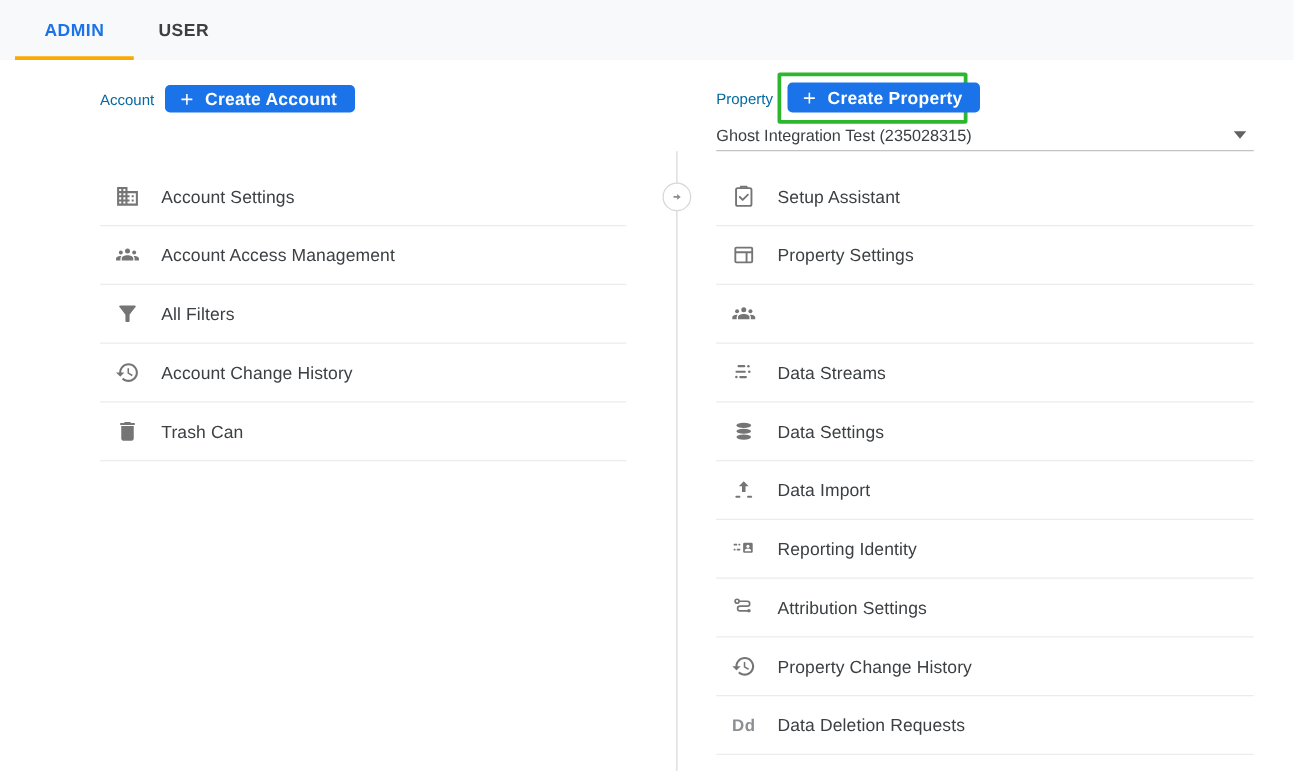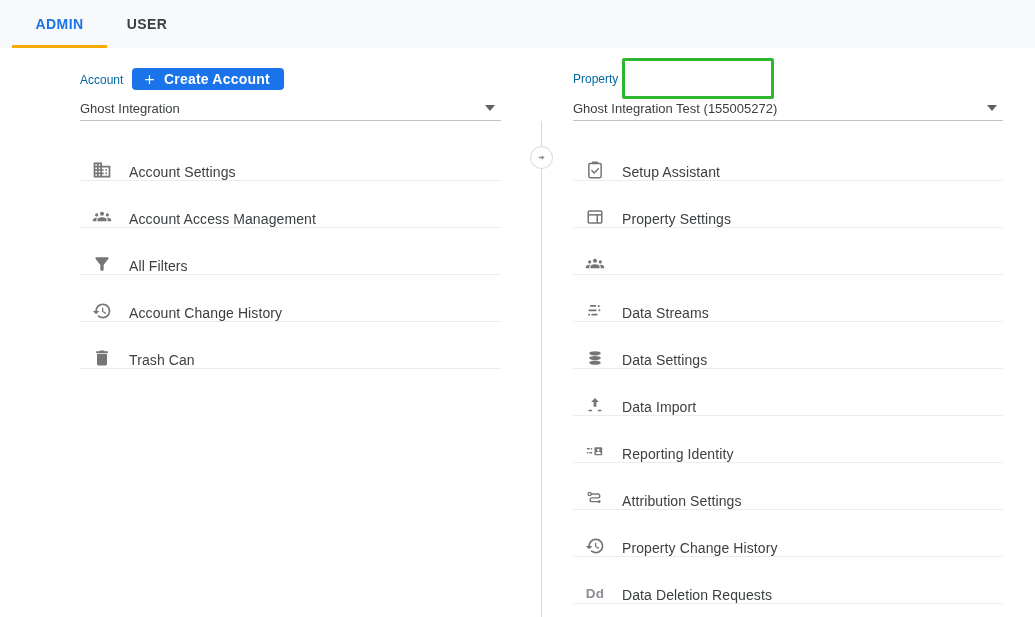--- a/index.html
+++ b/index.html
@@ -40,21 +40,21 @@
        border-bottom:1px solid var(--sel-line);font-size:13px;color:var(--text);cursor:pointer}
   .acct-selector{left:80px;top:96px;width:421px}
   .prop-selector{left:573px;top:96px;width:430px}
   .caret{width:0;height:0;border-left:5px solid transparent;border-right:5px solid transparent;
        border-top:6px solid #616161;margin-right:6px}
 
   
   .menu{position:absolute;top:134px}
   .acct-menu{left:80px;width:421px}
   .prop-menu{left:573px;width:430px}
-  .row{display:flex;align-items:flex-end;height:47px;border-bottom:1px solid var(--row-line);
+  .row{display:flex;align-items:center;height:47px;border-bottom:1px solid var(--row-line);
        padding-left:12px;cursor:pointer}
   .ic{width:20px;height:20px;display:flex;align-items:center;justify-content:center;margin-right:17px;flex:none}
   .ic svg{display:block}
   .lbl{font-size:14px;color:var(--text);letter-spacing:.1px}
   .dd-glyph{font-size:13.5px;font-weight:700;color:#8a8f94;letter-spacing:.3px}
 
   
   .vline{position:absolute;left:541px;top:121px;width:1px;height:496px;background:var(--vline)}
   .collapse-btn{position:absolute;left:530px;top:146px;width:23px;height:23px;border-radius:50%;
        background:#fff;border:1px solid #d7d7d7;display:flex;align-items:center;justify-content:center;cursor:pointer}
@@ -79,27 +79,31 @@
     <span class="ic" style="width:15px;height:15px;margin:0">
       <svg viewBox="0 0 24 24" width="15" height="15">
           <path fill="#fff" d="M19 13h-6v6h-2v-6H5v-2h6V5h2v6h6z"></path>
         </svg>
     </span>
     <span>Create Account</span>
   </button>
 
   <div class="sec-label prop-label">Property</div>
   <div class="green-box"></div>
-
-  <div class="selector acct-selector">
-    <span>Ghost Integration</span>
-    <span class="caret"></span>
-  </div>
+  <button class="create-btn prop-btn">
+    <span class="ic" style="width:15px;height:15px;margin:0">
+      <svg viewBox="0 0 24 24" width="15" height="15">
+          <path fill="#fff" d="M19 13h-6v6h-2v-6H5v-2h6V5h2v6h6z"></path>
+        </svg>
+    </span>
+    <span>Create Property</span>
+  </button>
+
   <div class="selector prop-selector">
-    <span>Ghost Integration Test (155005272)</span>
+    <span>Ghost Integration Test (235028315)</span>
     <span class="caret"></span>
   </div>
 
   <div class="vline"></div>
   <div class="collapse-btn">
     <span class="ic" style="width:13px;height:13px;margin:0">
       <svg viewBox="0 0 24 24" width="13" height="13">
           <path fill="#8a8f94" d="M7 10.6h5.4V7.7l5.3 4.3-5.3 4.3v-2.9H7z"></path>
         </svg>
     </span>

